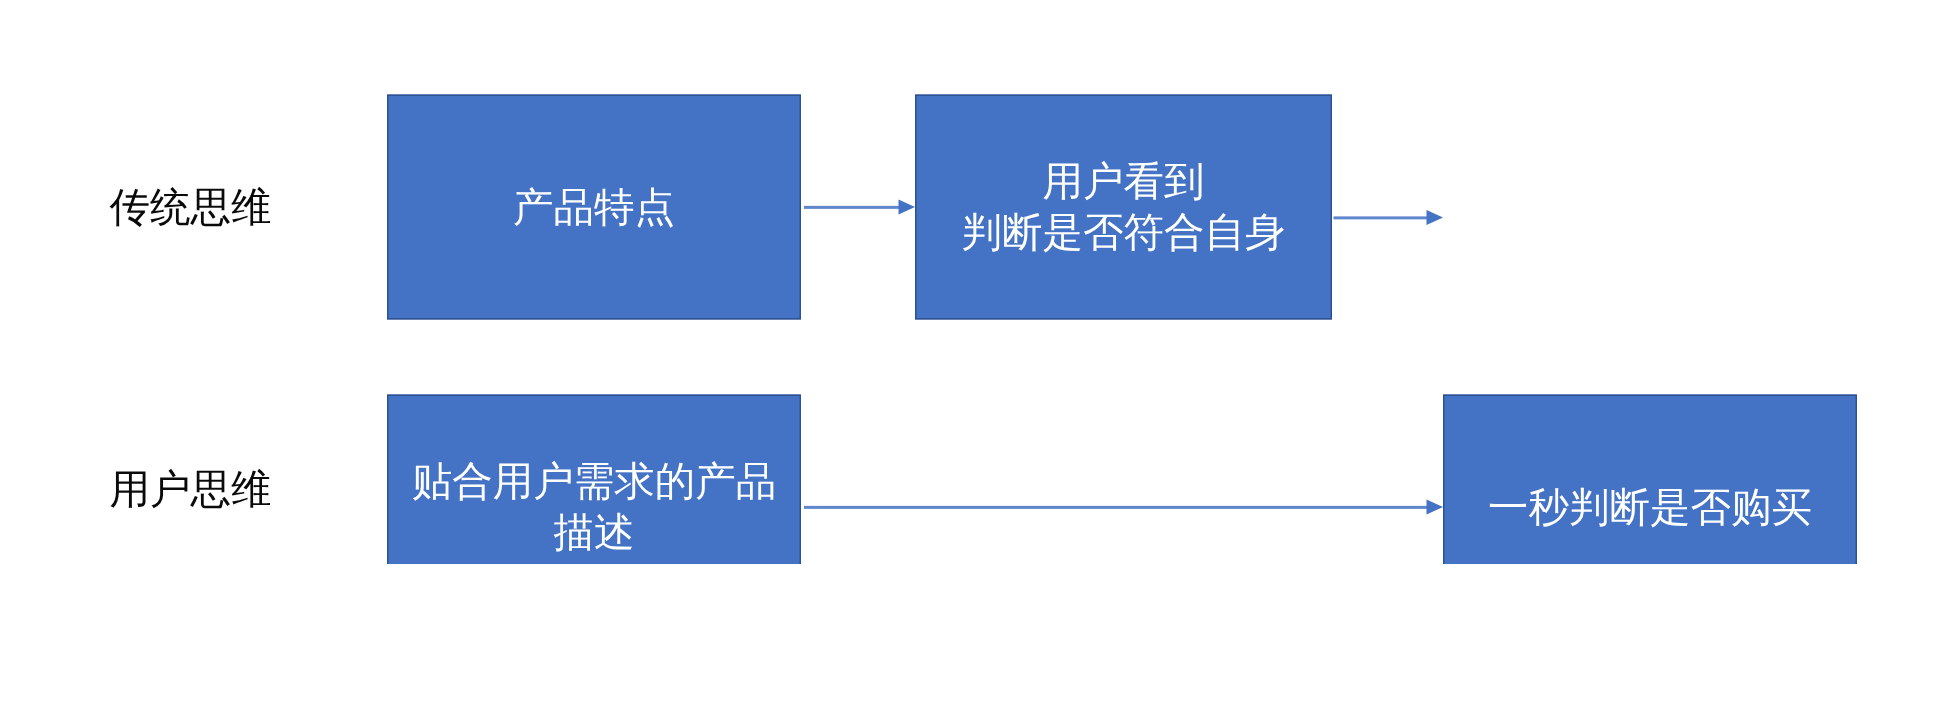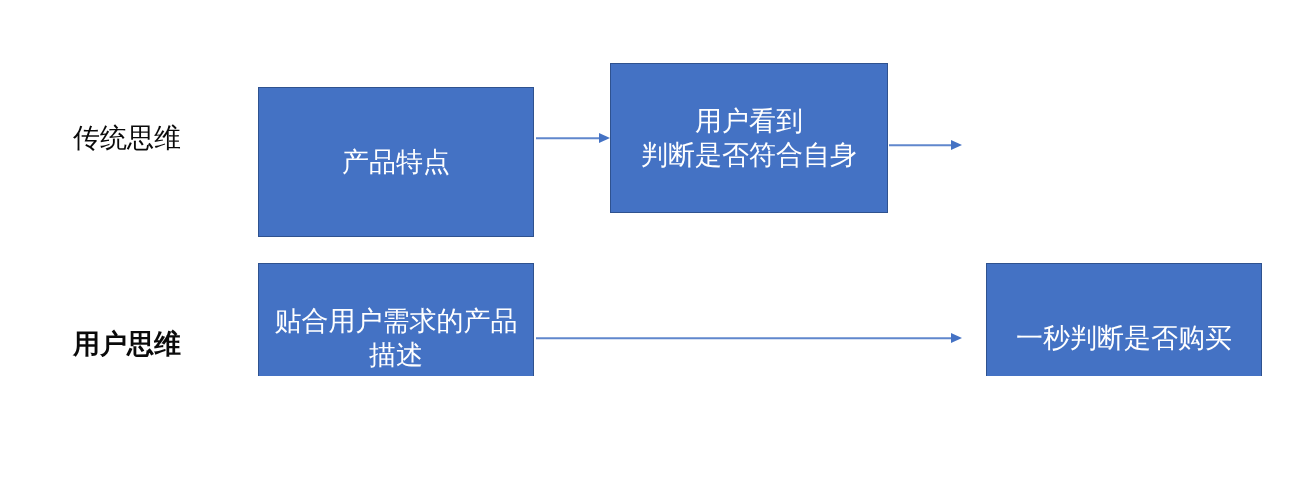--- a/index.html
+++ b/index.html
@@ -26,44 +26,44 @@
     position: absolute;
     left: 73px;
     width: 130px;
     font-size: 27px;
     line-height: 34px;
     color: var(--label-text);
     white-space: nowrap;
     font-weight: 400;
   }
   .row-label.row1 { top: 121px; }
-  .row-label.row2 { top: 327px; font-weight: bold; }
+  .row-label.row2 { top: 309px; }
   .flow-box {
     position: absolute;
     width: 276px;
     height: 150px;
     background: var(--box-fill);
     border: 1.5px solid var(--box-border);
     display: flex;
     align-items: center;
     justify-content: center;
     text-align: center;
   }
   .flow-box .box-text {
     color: var(--box-text);
     font-size: 27px;
     line-height: 34px;
     white-space: pre-line;
     padding: 0 4px;
   }
-  .box-r1c1 { left: 258px; top: 63px; margin-top: 24px; }
+  .box-r1c1 { left: 258px; top: 63px; }
   .box-r1c2 { left: 610px; top: 63px; width: 278px; text-align: center; }
   .box-r1c3 { left: 962px; top: 63px; }
   .box-r2c1 { left: 258px; top: 263px; }
-  .box-r2c2 { left: 962px; top: 263px; margin-left: 24px; }
+  .box-r2c2 { left: 962px; top: 263px; }
   .arrow {
     position: absolute;
     height: 12px;
   }
   .arrow .arrow-line {
     position: absolute;
     left: 0;
     right: 9px;
     top: 50%;
     height: 1.5px;

